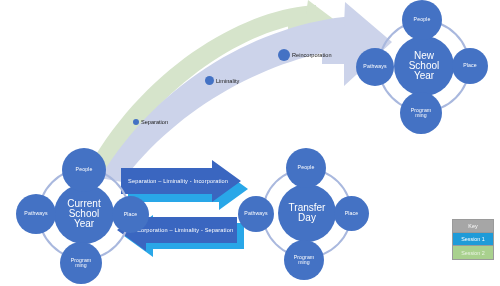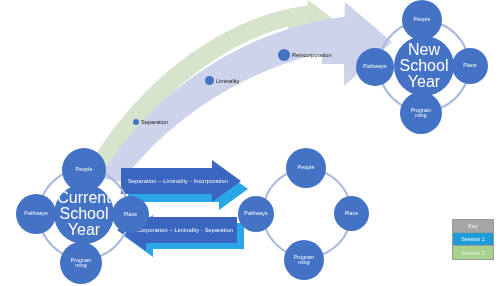--- a/index.html
+++ b/index.html
@@ -41,21 +41,21 @@
     background: #4472c4;
     color: #ffffff;
     display: flex;
     align-items: center;
     justify-content: center;
     text-align: center;
     line-height: 1.02;
     box-sizing: border-box;
     overflow: hidden;
   }
-  .node.hub { font-size: 16px; }
+  .node.hub { font-size: 10px; }
   .node.sat { font-size: 5.2px; letter-spacing: .1px; }
   .node span { display: block; padding: 0 1px; }
 
   
   .milestone { position: absolute; display: flex; align-items: center; }
   .milestone .dot {
     border-radius: 50%;
     background: #4472c4;
     flex: none;
   }
@@ -169,20 +169,26 @@
           <div>ming</div>
         </span>
     </div>
     <div class="node sat" style="left:0px; top:44px; width:40px; height:40px;">
       <span>Pathways</span>
     </div>
   </div>
 
   <div class="cluster" style="left:240px; top:150px; width:126px; height:136px;">
     <div class="ring" style="left:22px; top:18px; width:90px; height:90px;"></div>
+    <div class="node hub" style="left:38px; top:34px; width:58px; height:58px;">
+      <span>
+          <div>Transfer</div>
+          <div>Day</div>
+        </span>
+    </div>
     <div class="node sat" style="left:46px; top:-2px; width:40px; height:40px;">
       <span>People</span>
     </div>
     <div class="node sat" style="left:94px; top:46px; width:35px; height:35px;">
       <span>Place</span>
     </div>
     <div class="node sat" style="left:44px; top:90px; width:40px; height:40px;">
       <span>
           <div>Program</div>
           <div>ming</div>

